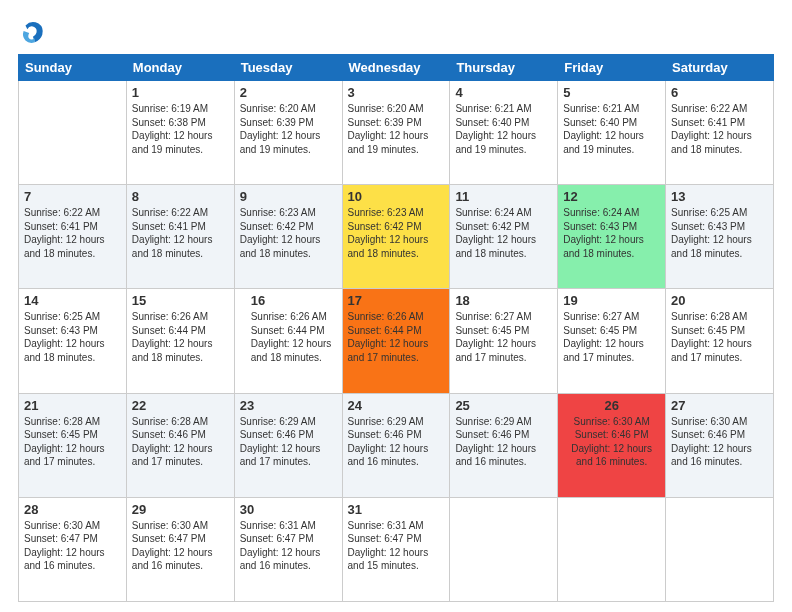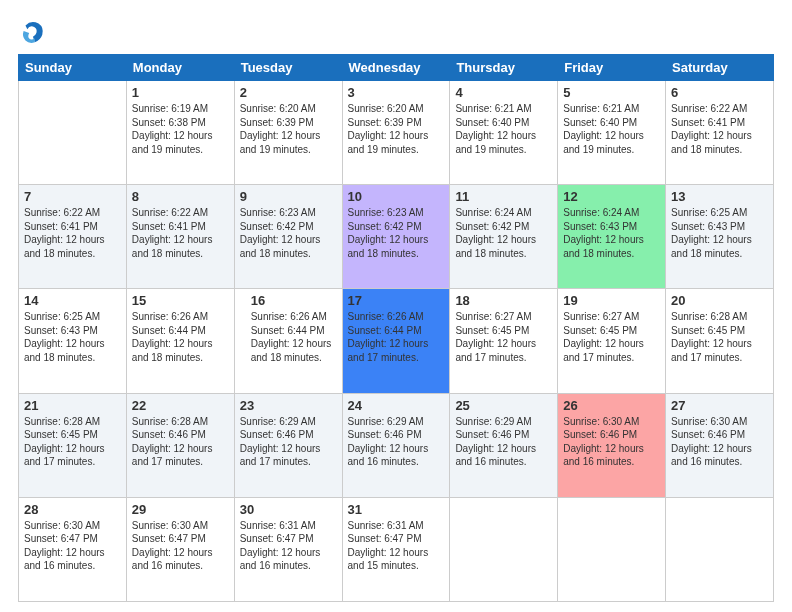--- a/index.html
+++ b/index.html
@@ -148,41 +148,41 @@
           <td style="background: rgb(255, 255, 255);"><span class="day-num">2</span><span class="cell-text">Sunrise: 6:20 AM<br>Sunset: 6:39 PM<br>Daylight: 12 hours<br>and 19 minutes.</span></td>
           <td style="background: rgb(255, 255, 255);"><span class="day-num">3</span><span class="cell-text">Sunrise: 6:20 AM<br>Sunset: 6:39 PM<br>Daylight: 12 hours<br>and 19 minutes.</span></td>
           <td style="background: rgb(255, 255, 255);"><span class="day-num">4</span><span class="cell-text">Sunrise: 6:21 AM<br>Sunset: 6:40 PM<br>Daylight: 12 hours<br>and 19 minutes.</span></td>
           <td style="background: rgb(255, 255, 255);"><span class="day-num">5</span><span class="cell-text">Sunrise: 6:21 AM<br>Sunset: 6:40 PM<br>Daylight: 12 hours<br>and 19 minutes.</span></td>
           <td style="background: rgb(255, 255, 255);"><span class="day-num">6</span><span class="cell-text">Sunrise: 6:22 AM<br>Sunset: 6:41 PM<br>Daylight: 12 hours<br>and 18 minutes.</span></td>
         </tr>
         <tr>
           <td style="background: rgb(240, 244, 248);"><span class="day-num">7</span><span class="cell-text">Sunrise: 6:22 AM<br>Sunset: 6:41 PM<br>Daylight: 12 hours<br>and 18 minutes.</span></td>
           <td style="background: rgb(240, 244, 248);"><span class="day-num">8</span><span class="cell-text">Sunrise: 6:22 AM<br>Sunset: 6:41 PM<br>Daylight: 12 hours<br>and 18 minutes.</span></td>
           <td style="background: rgb(240, 244, 248);"><span class="day-num">9</span><span class="cell-text">Sunrise: 6:23 AM<br>Sunset: 6:42 PM<br>Daylight: 12 hours<br>and 18 minutes.</span></td>
-          <td style="background: #c4b5fd;"><span class="day-num">10</span><span class="cell-text">Sunrise: 6:23 AM<br>Sunset: 6:42 PM<br>Daylight: 12 hours<br>and 18 minutes.</span></td>
+          <td style="background: #fde047;"><span class="day-num">10</span><span class="cell-text">Sunrise: 6:23 AM<br>Sunset: 6:42 PM<br>Daylight: 12 hours<br>and 18 minutes.</span></td>
           <td style="background: rgb(240, 244, 248);"><span class="day-num">11</span><span class="cell-text">Sunrise: 6:24 AM<br>Sunset: 6:42 PM<br>Daylight: 12 hours<br>and 18 minutes.</span></td>
           <td style="background: #86efac;"><span class="day-num">12</span><span class="cell-text">Sunrise: 6:24 AM<br>Sunset: 6:43 PM<br>Daylight: 12 hours<br>and 18 minutes.</span></td>
           <td style="background: rgb(240, 244, 248);"><span class="day-num">13</span><span class="cell-text">Sunrise: 6:25 AM<br>Sunset: 6:43 PM<br>Daylight: 12 hours<br>and 18 minutes.</span></td>
         </tr>
         <tr>
           <td style="background: rgb(255, 255, 255);"><span class="day-num">14</span><span class="cell-text">Sunrise: 6:25 AM<br>Sunset: 6:43 PM<br>Daylight: 12 hours<br>and 18 minutes.</span></td>
           <td style="background: rgb(255, 255, 255);"><span class="day-num">15</span><span class="cell-text">Sunrise: 6:26 AM<br>Sunset: 6:44 PM<br>Daylight: 12 hours<br>and 18 minutes.</span></td>
           <td style="background: rgb(255, 255, 255); padding-left: 16px;"><span class="day-num">16</span><span class="cell-text">Sunrise: 6:26 AM<br>Sunset: 6:44 PM<br>Daylight: 12 hours<br>and 18 minutes.</span></td>
-          <td style="background: #3b82f6;"><span class="day-num">17</span><span class="cell-text">Sunrise: 6:26 AM<br>Sunset: 6:44 PM<br>Daylight: 12 hours<br>and 17 minutes.</span></td>
+          <td style="background: #f97316;"><span class="day-num">17</span><span class="cell-text">Sunrise: 6:26 AM<br>Sunset: 6:44 PM<br>Daylight: 12 hours<br>and 17 minutes.</span></td>
           <td style="background: rgb(255, 255, 255);"><span class="day-num">18</span><span class="cell-text">Sunrise: 6:27 AM<br>Sunset: 6:45 PM<br>Daylight: 12 hours<br>and 17 minutes.</span></td>
           <td style="background: rgb(255, 255, 255); margin-top: 43px;"><span class="day-num">19</span><span class="cell-text">Sunrise: 6:27 AM<br>Sunset: 6:45 PM<br>Daylight: 12 hours<br>and 17 minutes.</span></td>
           <td style="background: rgb(255, 255, 255);"><span class="day-num">20</span><span class="cell-text">Sunrise: 6:28 AM<br>Sunset: 6:45 PM<br>Daylight: 12 hours<br>and 17 minutes.</span></td>
         </tr>
         <tr>
           <td style="background: rgb(240, 244, 248);"><span class="day-num">21</span><span class="cell-text">Sunrise: 6:28 AM<br>Sunset: 6:45 PM<br>Daylight: 12 hours<br>and 17 minutes.</span></td>
           <td style="background: rgb(240, 244, 248);"><span class="day-num">22</span><span class="cell-text">Sunrise: 6:28 AM<br>Sunset: 6:46 PM<br>Daylight: 12 hours<br>and 17 minutes.</span></td>
           <td style="background: rgb(240, 244, 248);"><span class="day-num">23</span><span class="cell-text">Sunrise: 6:29 AM<br>Sunset: 6:46 PM<br>Daylight: 12 hours<br>and 17 minutes.</span></td>
           <td style="background: rgb(240, 244, 248);"><span class="day-num">24</span><span class="cell-text">Sunrise: 6:29 AM<br>Sunset: 6:46 PM<br>Daylight: 12 hours<br>and 16 minutes.</span></td>
           <td style="background: rgb(240, 244, 248);"><span class="day-num">25</span><span class="cell-text">Sunrise: 6:29 AM<br>Sunset: 6:46 PM<br>Daylight: 12 hours<br>and 16 minutes.</span></td>
-          <td style="background: #fca5a5;"><span class="day-num">26</span><span class="cell-text">Sunrise: 6:30 AM<br>Sunset: 6:46 PM<br>Daylight: 12 hours<br>and 16 minutes.</span></td>
+          <td style="background: #ef4444; text-align: center;"><span class="day-num">26</span><span class="cell-text">Sunrise: 6:30 AM<br>Sunset: 6:46 PM<br>Daylight: 12 hours<br>and 16 minutes.</span></td>
           <td style="background: rgb(240, 244, 248);"><span class="day-num">27</span><span class="cell-text">Sunrise: 6:30 AM<br>Sunset: 6:46 PM<br>Daylight: 12 hours<br>and 16 minutes.</span></td>
         </tr>
         <tr>
           <td style="background: rgb(255, 255, 255);"><span class="day-num">28</span><span class="cell-text">Sunrise: 6:30 AM<br>Sunset: 6:47 PM<br>Daylight: 12 hours<br>and 16 minutes.</span></td>
           <td style="background: rgb(255, 255, 255);"><span class="day-num">29</span><span class="cell-text">Sunrise: 6:30 AM<br>Sunset: 6:47 PM<br>Daylight: 12 hours<br>and 16 minutes.</span></td>
           <td style="background: rgb(255, 255, 255);"><span class="day-num">30</span><span class="cell-text">Sunrise: 6:31 AM<br>Sunset: 6:47 PM<br>Daylight: 12 hours<br>and 16 minutes.</span></td>
           <td style="background: rgb(255, 255, 255);"><span class="day-num">31</span><span class="cell-text">Sunrise: 6:31 AM<br>Sunset: 6:47 PM<br>Daylight: 12 hours<br>and 15 minutes.</span></td>
           <td class="empty-cell"></td>
           <td class="empty-cell"></td>
           <td class="empty-cell"></td>

